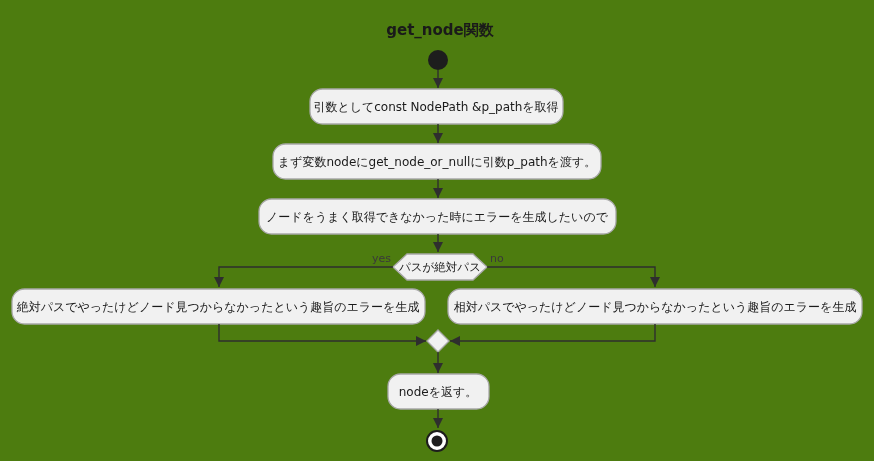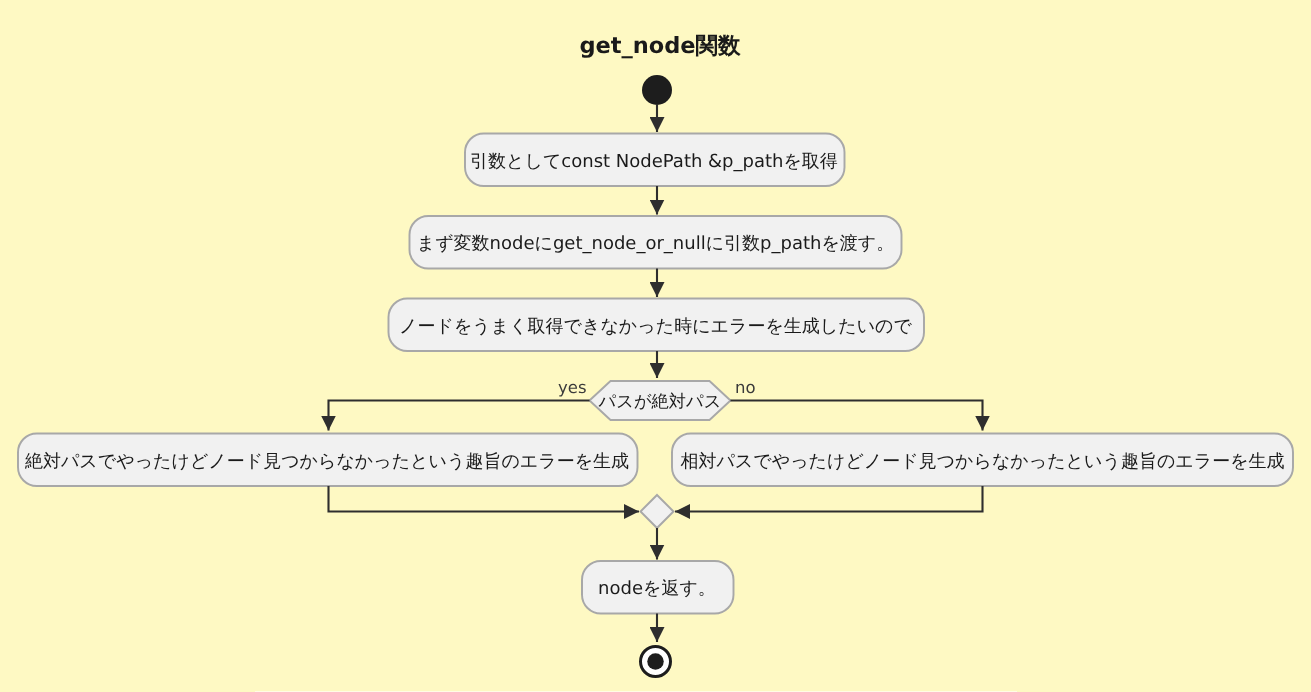--- a/index.html
+++ b/index.html
@@ -7,21 +7,21 @@
     padding: 0;
     background: #ffffff;
     width: 874px;
     height: 461px;
     overflow: hidden;
   }
   .stage {
     position: relative;
     width: 874px;
     height: 461px;
-    background: #fef9c3;
+    background: #4d7c0f;
   }
   svg {
     display: block;
     font-family: "DejaVu Sans", sans-serif;
   }
   .title-text {
     font-size: 15px;
     font-weight: bold;
     fill: #1a1a1a;
     text-anchor: middle;

